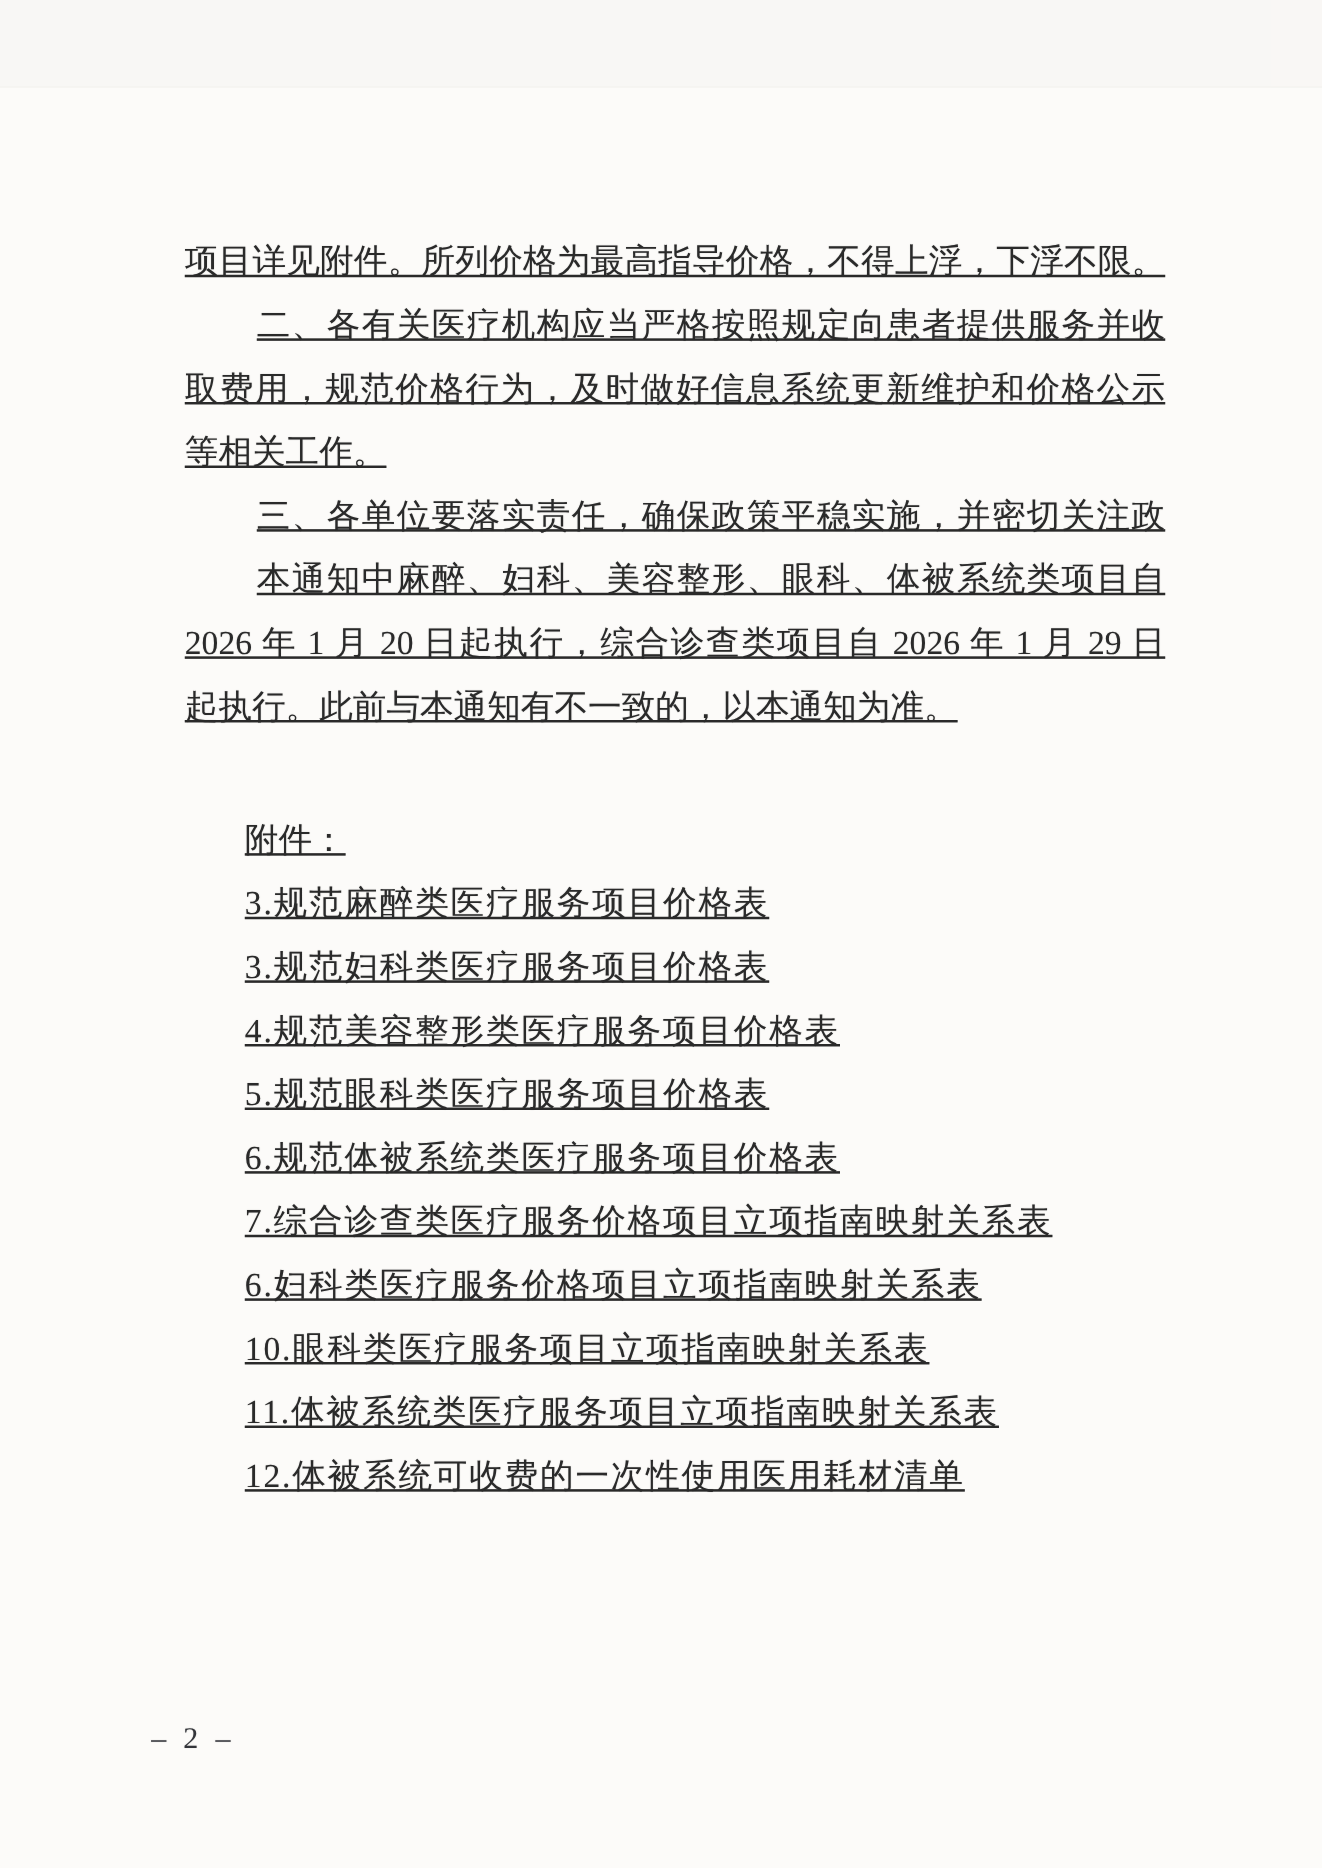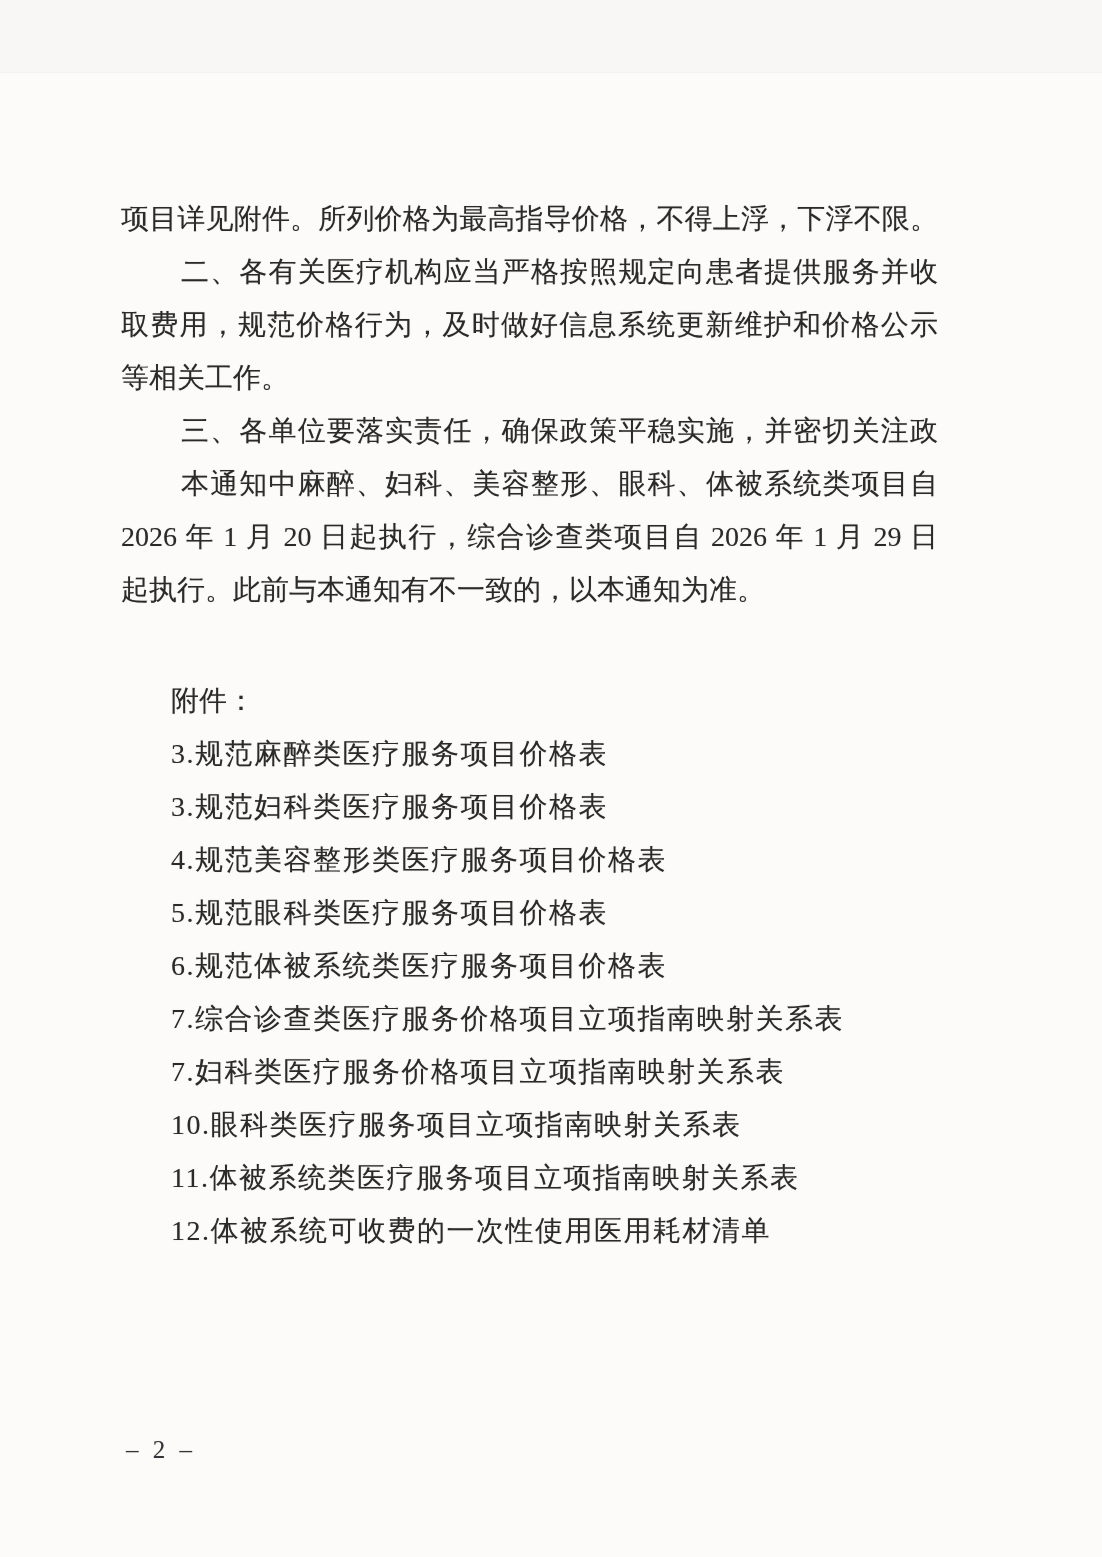--- a/index.html
+++ b/index.html
@@ -21,23 +21,24 @@
     position: absolute;
     left: 0; top: 0;
     width: 100%;
     height: 72px;
     background: #f6f5f2;
     border-bottom: 1px solid #edebe7;
     opacity: 0.55;
   }
   .content {
     position: absolute;
-    left: 121px;
+    left: 154px;
     top: 192px;
     width: 817px;
+    text-decoration: underline;
   }
   .line {
     font-size: 28px;
     line-height: 53px;
     height: 53px;
     white-space: nowrap;
     text-shadow: 0 0 1px rgba(40,40,40,0.30);
   }
   .line.indent { padding-left: 60px; }
   .line.fill {
@@ -99,21 +100,21 @@
 
     <div class="attachments">
       <div class="att-label">附件：</div>
       <div class="att-items" id="att-items">
           <div class="att-item">3.规范麻醉类医疗服务项目价格表</div>
           <div class="att-item">3.规范妇科类医疗服务项目价格表</div>
           <div class="att-item">4.规范美容整形类医疗服务项目价格表</div>
           <div class="att-item">5.规范眼科类医疗服务项目价格表</div>
           <div class="att-item">6.规范体被系统类医疗服务项目价格表</div>
           <div class="att-item">7.综合诊查类医疗服务价格项目立项指南映射关系表</div>
-          <div class="att-item">7.妇科类医疗服务价格项目立项指南映射关系表</div>
+          <div class="att-item">6.妇科类医疗服务价格项目立项指南映射关系表</div>
           <div class="att-item">10.眼科类医疗服务项目立项指南映射关系表</div>
           <div class="att-item">11.体被系统类医疗服务项目立项指南映射关系表</div>
           <div class="att-item">12.体被系统可收费的一次性使用医用耗材清单</div>
         </div>
     </div>
   </div>
 
   <div class="page-number">– 2 –</div>
 </div>
 

